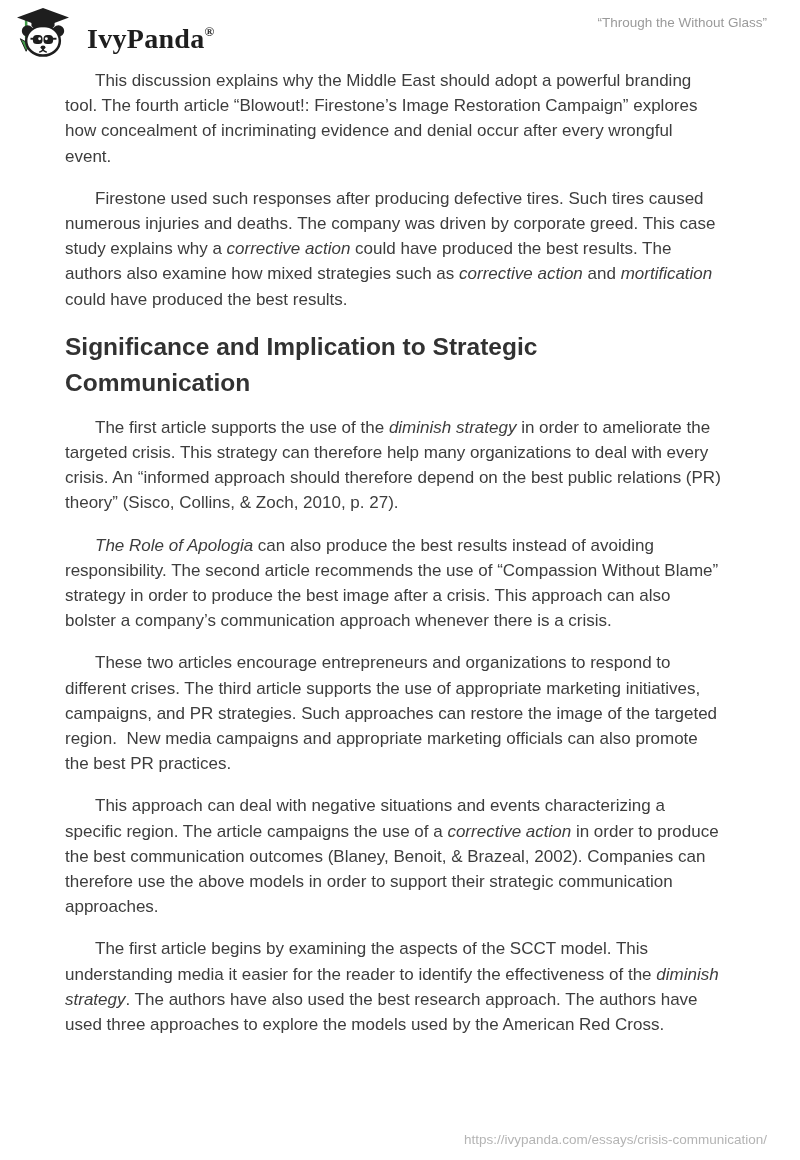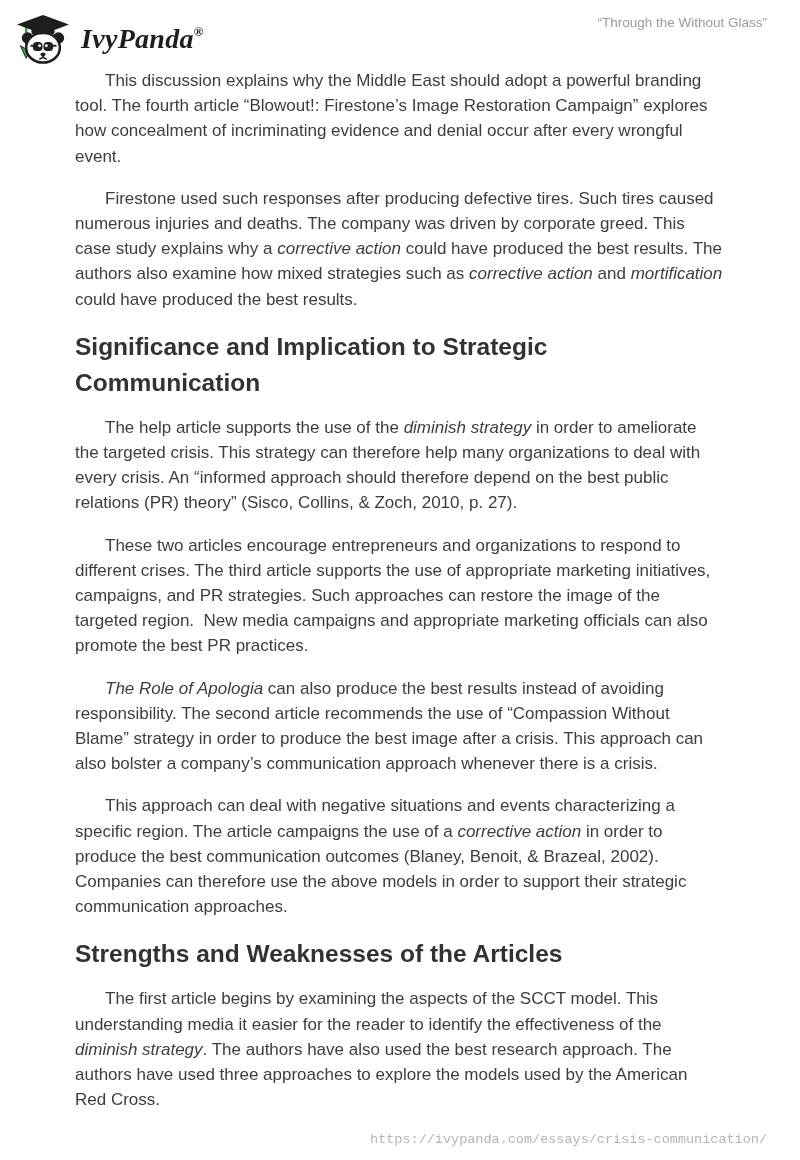--- a/index.html
+++ b/index.html
@@ -8,48 +8,48 @@
     width:800px; height:1160px; position:relative; overflow:hidden;
     font-family:"Liberation Sans", sans-serif;
   }
   .page { position:absolute; inset:0; background:#fff; }
 
   
   .page-header {
     position:absolute; top:6px; left:14px; right:33px;
     display:flex; justify-content:space-between; align-items:flex-start;
   }
-  .brand { display:flex; align-items:flex-end; gap:9px;font-style:italic; }
+  .brand { display:flex; align-items:flex-start; gap:15px; }
   .logo-icon { width:58px; height:52px; flex:0 0 auto; }
   .brand-name {
     font-family:"Liberation Serif", serif; font-weight:700;
     font-size:28px; color:#1e1e1e; letter-spacing:0.3px; line-height:52px;
   }
   .reg-mark {
     font-family:"Liberation Serif", serif; font-weight:700;
     font-size:13px; color:#1e1e1e; vertical-align:12px;
   }
   .doc-title { margin-top:9px; font-size:13.5px; color:#9a9a9a; }
 
   
-  .article-body { position:absolute; left:75px; right:77px; top:68px; }
+  .article-body { position:absolute; left:65px; right:77px; top:68px; }
   .article-body p {
     font-size:17px; line-height:25.2px; color:#3d3d3d;
     text-indent:30px; margin:0 0 17px 0;
   }
   .article-body h2 {
     font-size:24.5px; line-height:36px; color:#323232;
     font-weight:700; margin:14px 0 14px 0;
   }
   .article-body em { }
 
   
   .page-footer {
     position:absolute; right:33px; bottom:13px;
-    font-size:13.5px; color:#b4b4b4; text-align:center;font-family:Liberation Mono, monospace;
+    font-size:13.5px; color:#b4b4b4; text-align:center;
   }
 </style>
 </head>
 <body>
 
 <div class="page">
 
   <div class="page-header">
     <div class="brand">
       <svg class="logo-icon" viewBox="0 0 60 54" aria-hidden="true">
@@ -80,23 +80,22 @@
       </svg>
       <div class="brand-name"><span>IvyPanda</span><span class="reg-mark">®</span></div>
     </div>
     <div class="doc-title">“Through the Without Glass”</div>
   </div>
 
   <div class="article-body">
       <p><span>This discussion explains why the Middle East should adopt a powerful branding tool. The fourth article “Blowout!: Firestone’s Image Restoration Campaign” explores how concealment of incriminating evidence and denial occur after every wrongful event.</span></p>
       <p><span>Firestone used such responses after producing defective tires. Such tires caused numerous injuries and deaths. The company was driven by corporate greed. This case study explains why a </span><em>corrective action</em><span> could have produced the best results. The authors also examine how mixed strategies such as </span><em>corrective action</em><span> and </span><em>mortification</em><span> could have produced the best results.</span></p>
       <h2>Significance and Implication to Strategic Communication</h2>
-      <p><span>The help article supports the use of the </span><em>diminish strategy</em><span> in order to ameliorate the targeted crisis. This strategy can therefore help many organizations to deal with every crisis. An “informed approach should therefore depend on the best public relations (PR) theory” (Sisco, Collins, &amp; Zoch, 2010, p. 27).</span></p>
+      <p><span>The first article supports the use of the </span><em>diminish strategy</em><span> in order to ameliorate the targeted crisis. This strategy can therefore help many organizations to deal with every crisis. An “informed approach should therefore depend on the best public relations (PR) theory” (Sisco, Collins, &amp; Zoch, 2010, p. 27).</span></p>
+      <p><em>The Role of Apologia</em><span> can also produce the best results instead of avoiding responsibility. The second article recommends the use of “Compassion Without Blame” strategy in order to produce the best image after a crisis. This approach can also bolster a company’s communication approach whenever there is a crisis.</span></p>
       <p><span>These two articles encourage entrepreneurs and organizations to respond to different crises. The third article supports the use of appropriate marketing initiatives, campaigns, and PR strategies. Such approaches can restore the image of the targeted region.&nbsp; New media campaigns and appropriate marketing officials can also promote the best PR practices.</span></p>
-      <p><em>The Role of Apologia</em><span> can also produce the best results instead of avoiding responsibility. The second article recommends the use of “Compassion Without Blame” strategy in order to produce the best image after a crisis. This approach can also bolster a company’s communication approach whenever there is a crisis.</span></p>
       <p><span>This approach can deal with negative situations and events characterizing a specific region. The article campaigns the use of a </span><em>corrective action</em><span> in order to produce the best communication outcomes (Blaney, Benoit, &amp; Brazeal, 2002). Companies can therefore use the above models in order to support their strategic communication approaches.</span></p>
-      <h2>Strengths and Weaknesses of the Articles</h2>
       <p><span>The first article begins by examining the aspects of the SCCT model. This understanding media it easier for the reader to identify the effectiveness of the </span><em>diminish strategy</em><span>. The authors have also used the best research approach. The authors have used three approaches to explore the models used by the American Red Cross.</span></p>
     </div>
 
   <div class="page-footer">https://ivypanda.com/essays/crisis-communication/</div>
 
 </div>
 
 </body></html>

